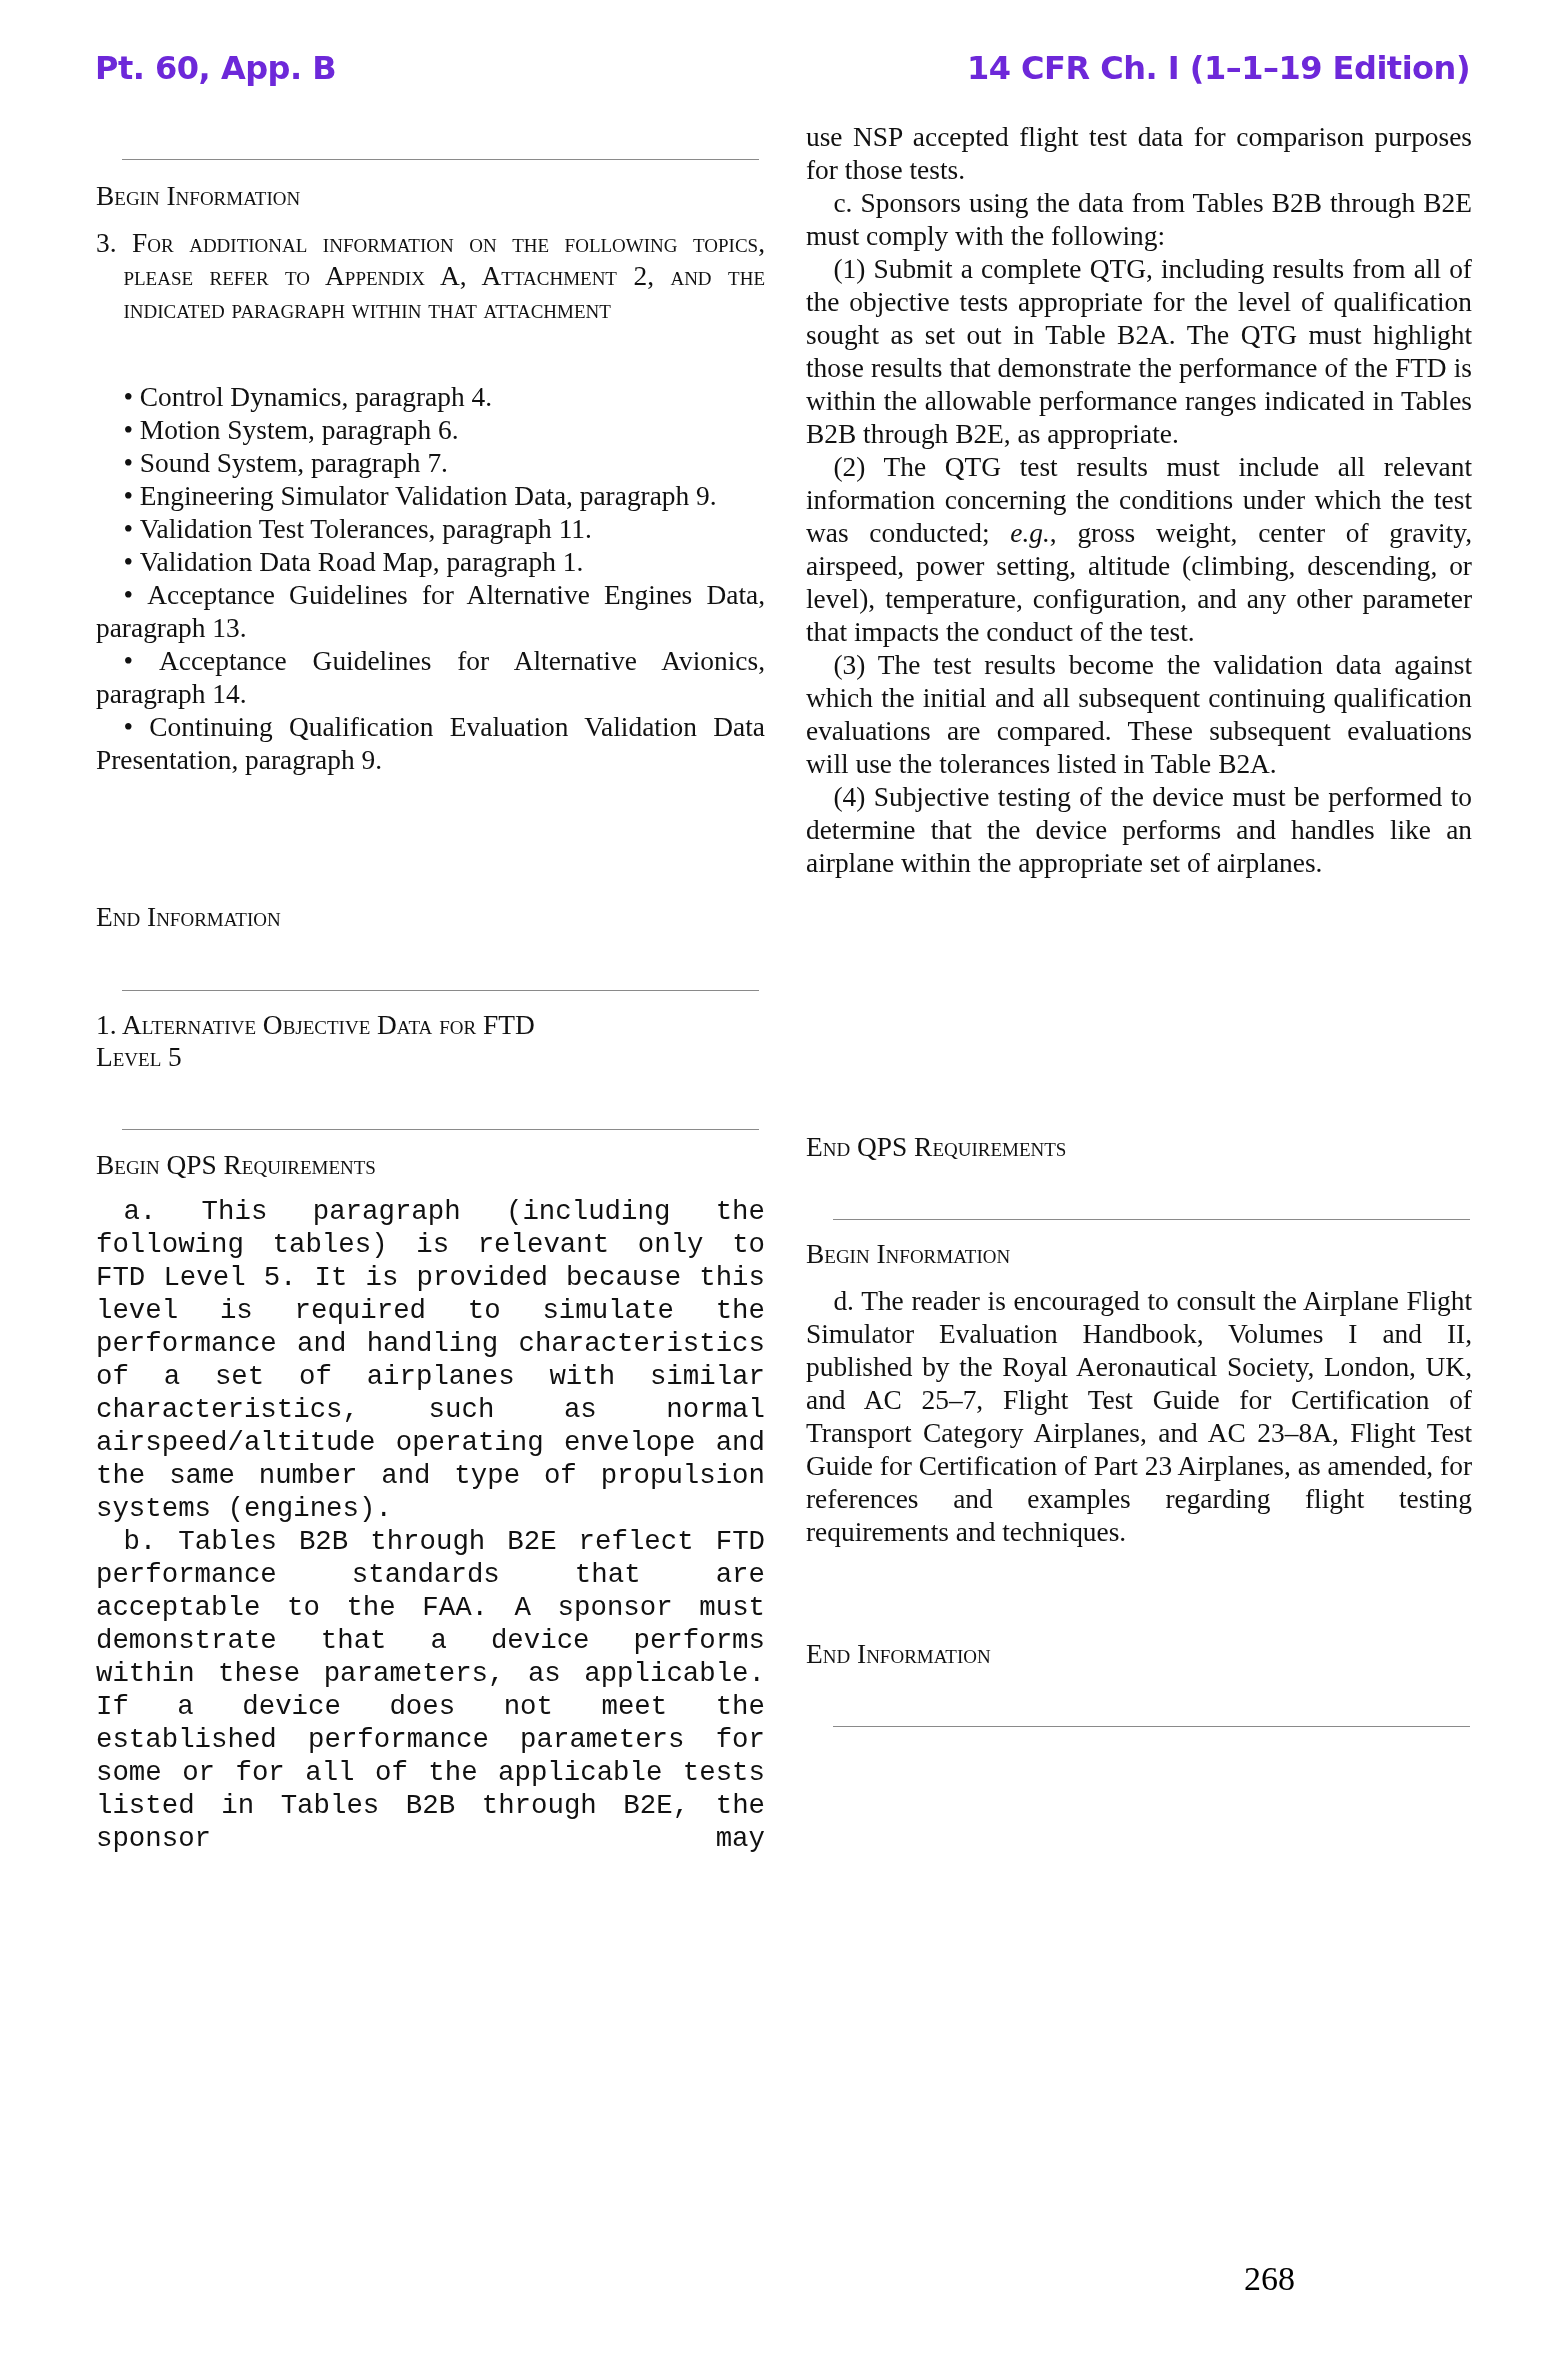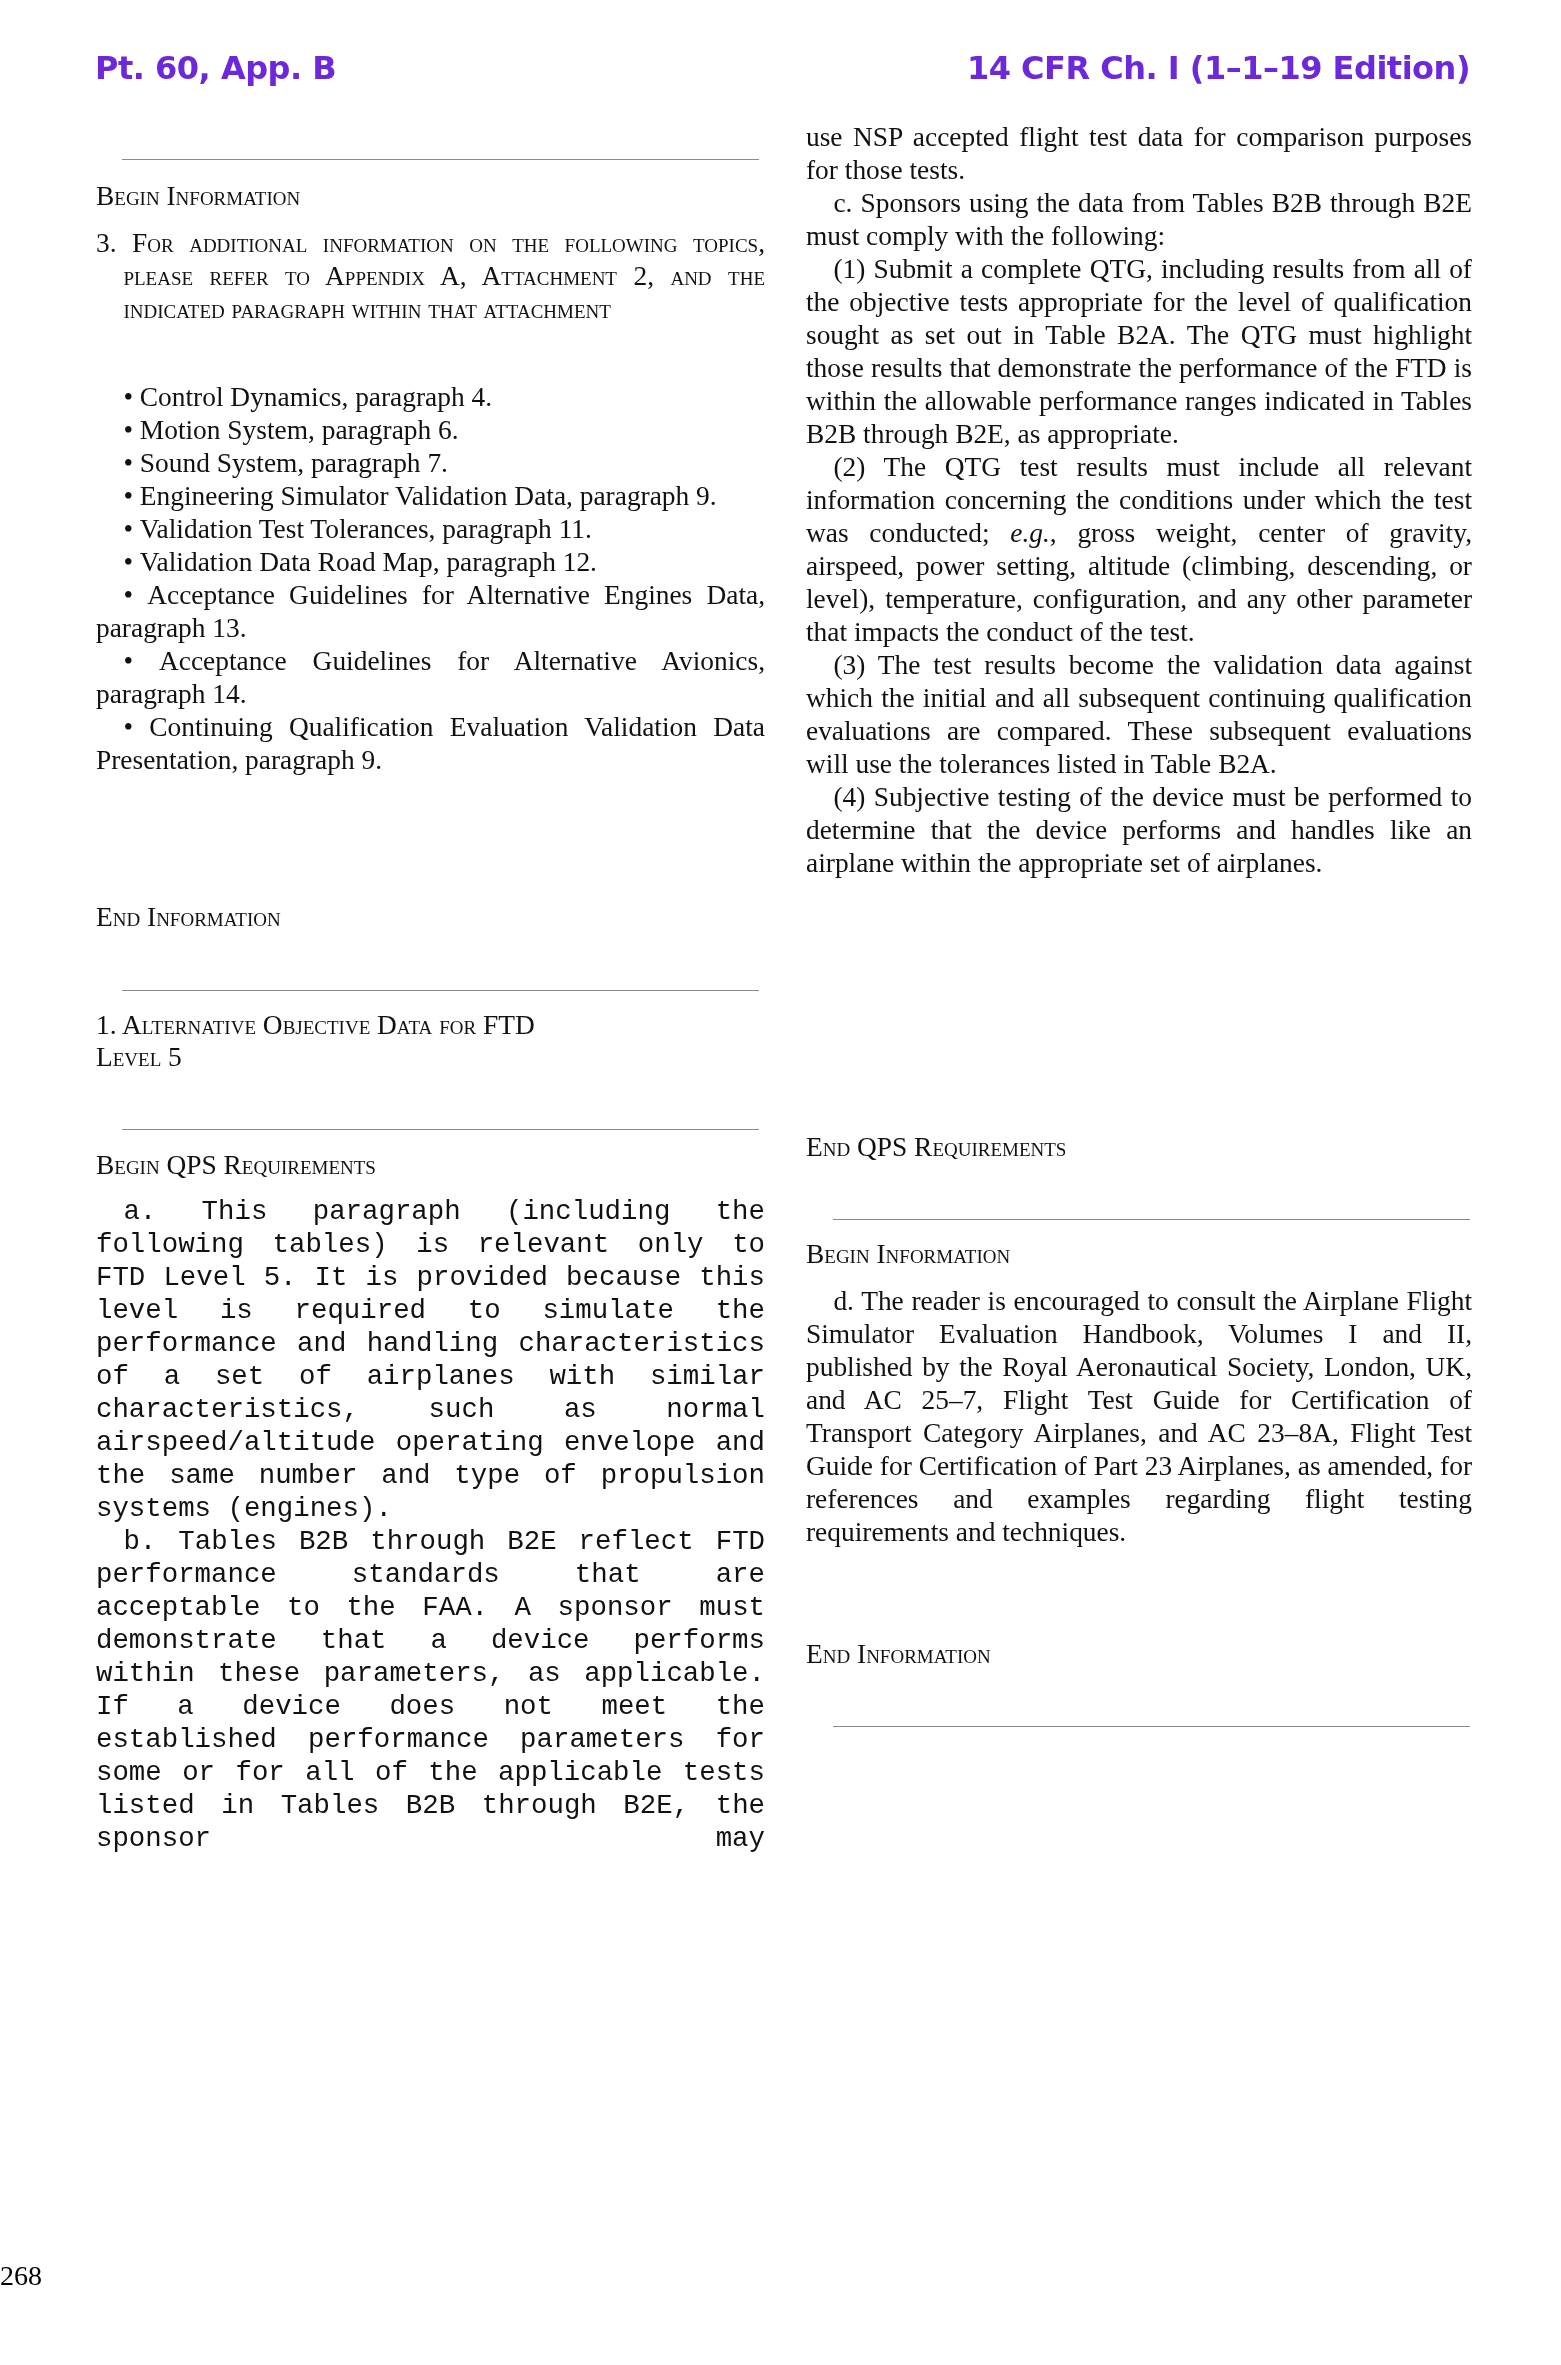--- a/index.html
+++ b/index.html
@@ -14,22 +14,22 @@
   .col { position: absolute; font-family: "Liberation Serif", "DejaVu Serif", serif; font-size: 27.4px; line-height: 33px; }
   .col-left { left: 96px; width: 669px; }
   .col-right { left: 806px; width: 666px; }
   .block { position: absolute; left: 0; right: 0; }
   p { margin: 0; text-align: justify; text-indent: 27.4px; hyphens: manual; }
   p.noindent { text-indent: 0; }
   .caps { font-variant: small-caps; text-align: left; text-indent: 0; }
   .section-intro { text-indent: 0; padding-left: 27.4px; text-indent: -27.4px; text-align: justify; font-variant: small-caps; }
   .rule { position: absolute; height: 0; border-top: 1.9px solid #8a8a8a; }
   .bullet::before { content: "\2022\00a0"; }
-  .page-number { position: absolute; top: 2260px; left: 0; width: 1295px; text-align: left;
-    font-family: "Liberation Serif", "DejaVu Serif", serif; font-size: 28px; color: #000; }
+  .page-number { position: absolute; top: 2260px; left: 0; width: 1295px; text-align: right;
+    font-family: "Liberation Serif", "DejaVu Serif", serif; font-size: 34px; color: #000; }
   em { }
 </style>
 </head>
 <body>
 
 <div class="running-head rh-left">Pt. 60, App. B</div>
 <div class="running-head rh-right">14 CFR Ch. I (1–1–19 Edition)</div>
 
 <div class="rule" style="left:122px; width:637px; top:159px;"></div>
 <div class="rule" style="left:122px; width:637px; top:990px;"></div>
@@ -45,21 +45,21 @@
   <div class="block" style="top:227px;">
     <p class="section-intro">3. For additional information on the following topics, please refer to Appendix A, Attachment 2, and the indicated paragraph within that attachment</p>
   </div>
 
   <div class="block" style="top:381px;">
     <p class="bullet">Control Dynamics, paragraph 4.</p>
     <p class="bullet">Motion System, paragraph 6.</p>
     <p class="bullet">Sound System, paragraph 7.</p>
     <p class="bullet">Engineering Simulator Validation Data, paragraph 9.</p>
     <p class="bullet">Validation Test Tolerances, paragraph 11.</p>
-    <p class="bullet">Validation Data Road Map, paragraph 12.</p>
+    <p class="bullet">Validation Data Road Map, paragraph 1.</p>
     <p class="bullet">Acceptance Guidelines for Alternative Engines Data, paragraph 13.</p>
     <p class="bullet">Acceptance Guidelines for Alternative Avionics, paragraph 14.</p>
     <p class="bullet">Continuing Qualification Evaluation Validation Data Presentation, paragraph 9.</p>
   </div>
 
   <div class="block caps" style="top:901px;">End Information</div>
 
   <div class="block caps" style="top:1009px;">1. Alternative Objective Data for FTD</div>
   <div class="block caps" style="top:1041px;">Level 5</div>
 

